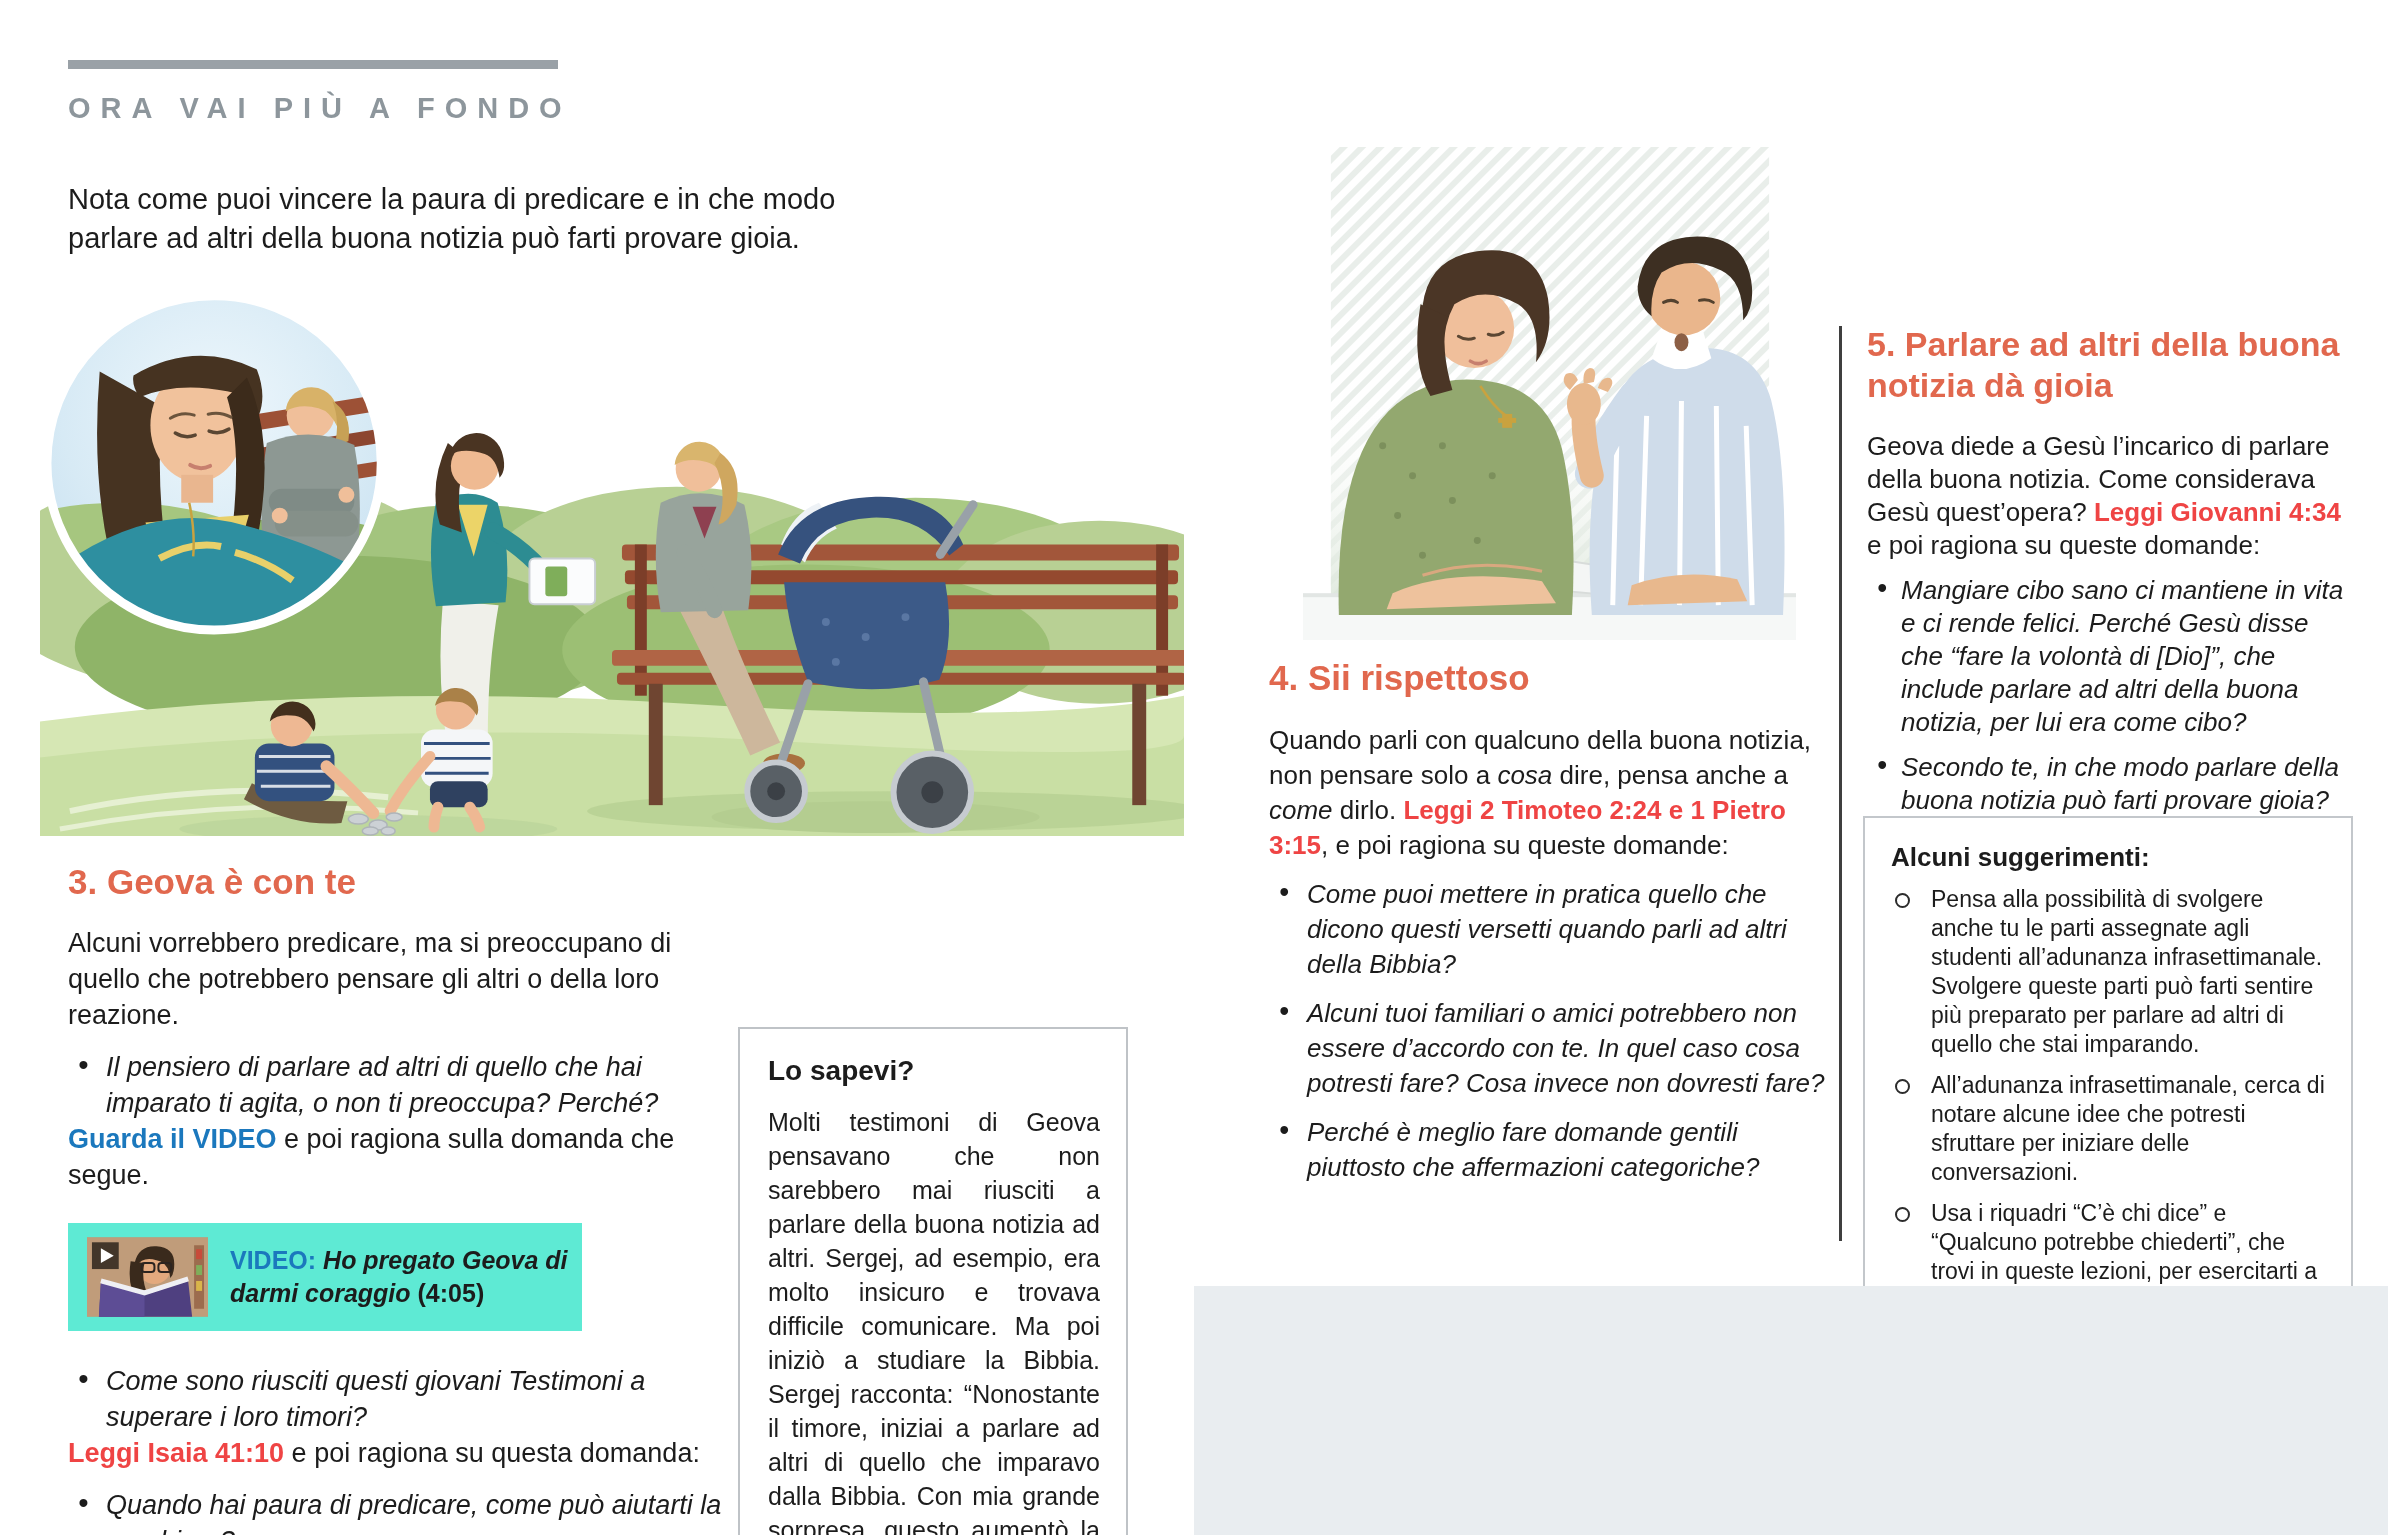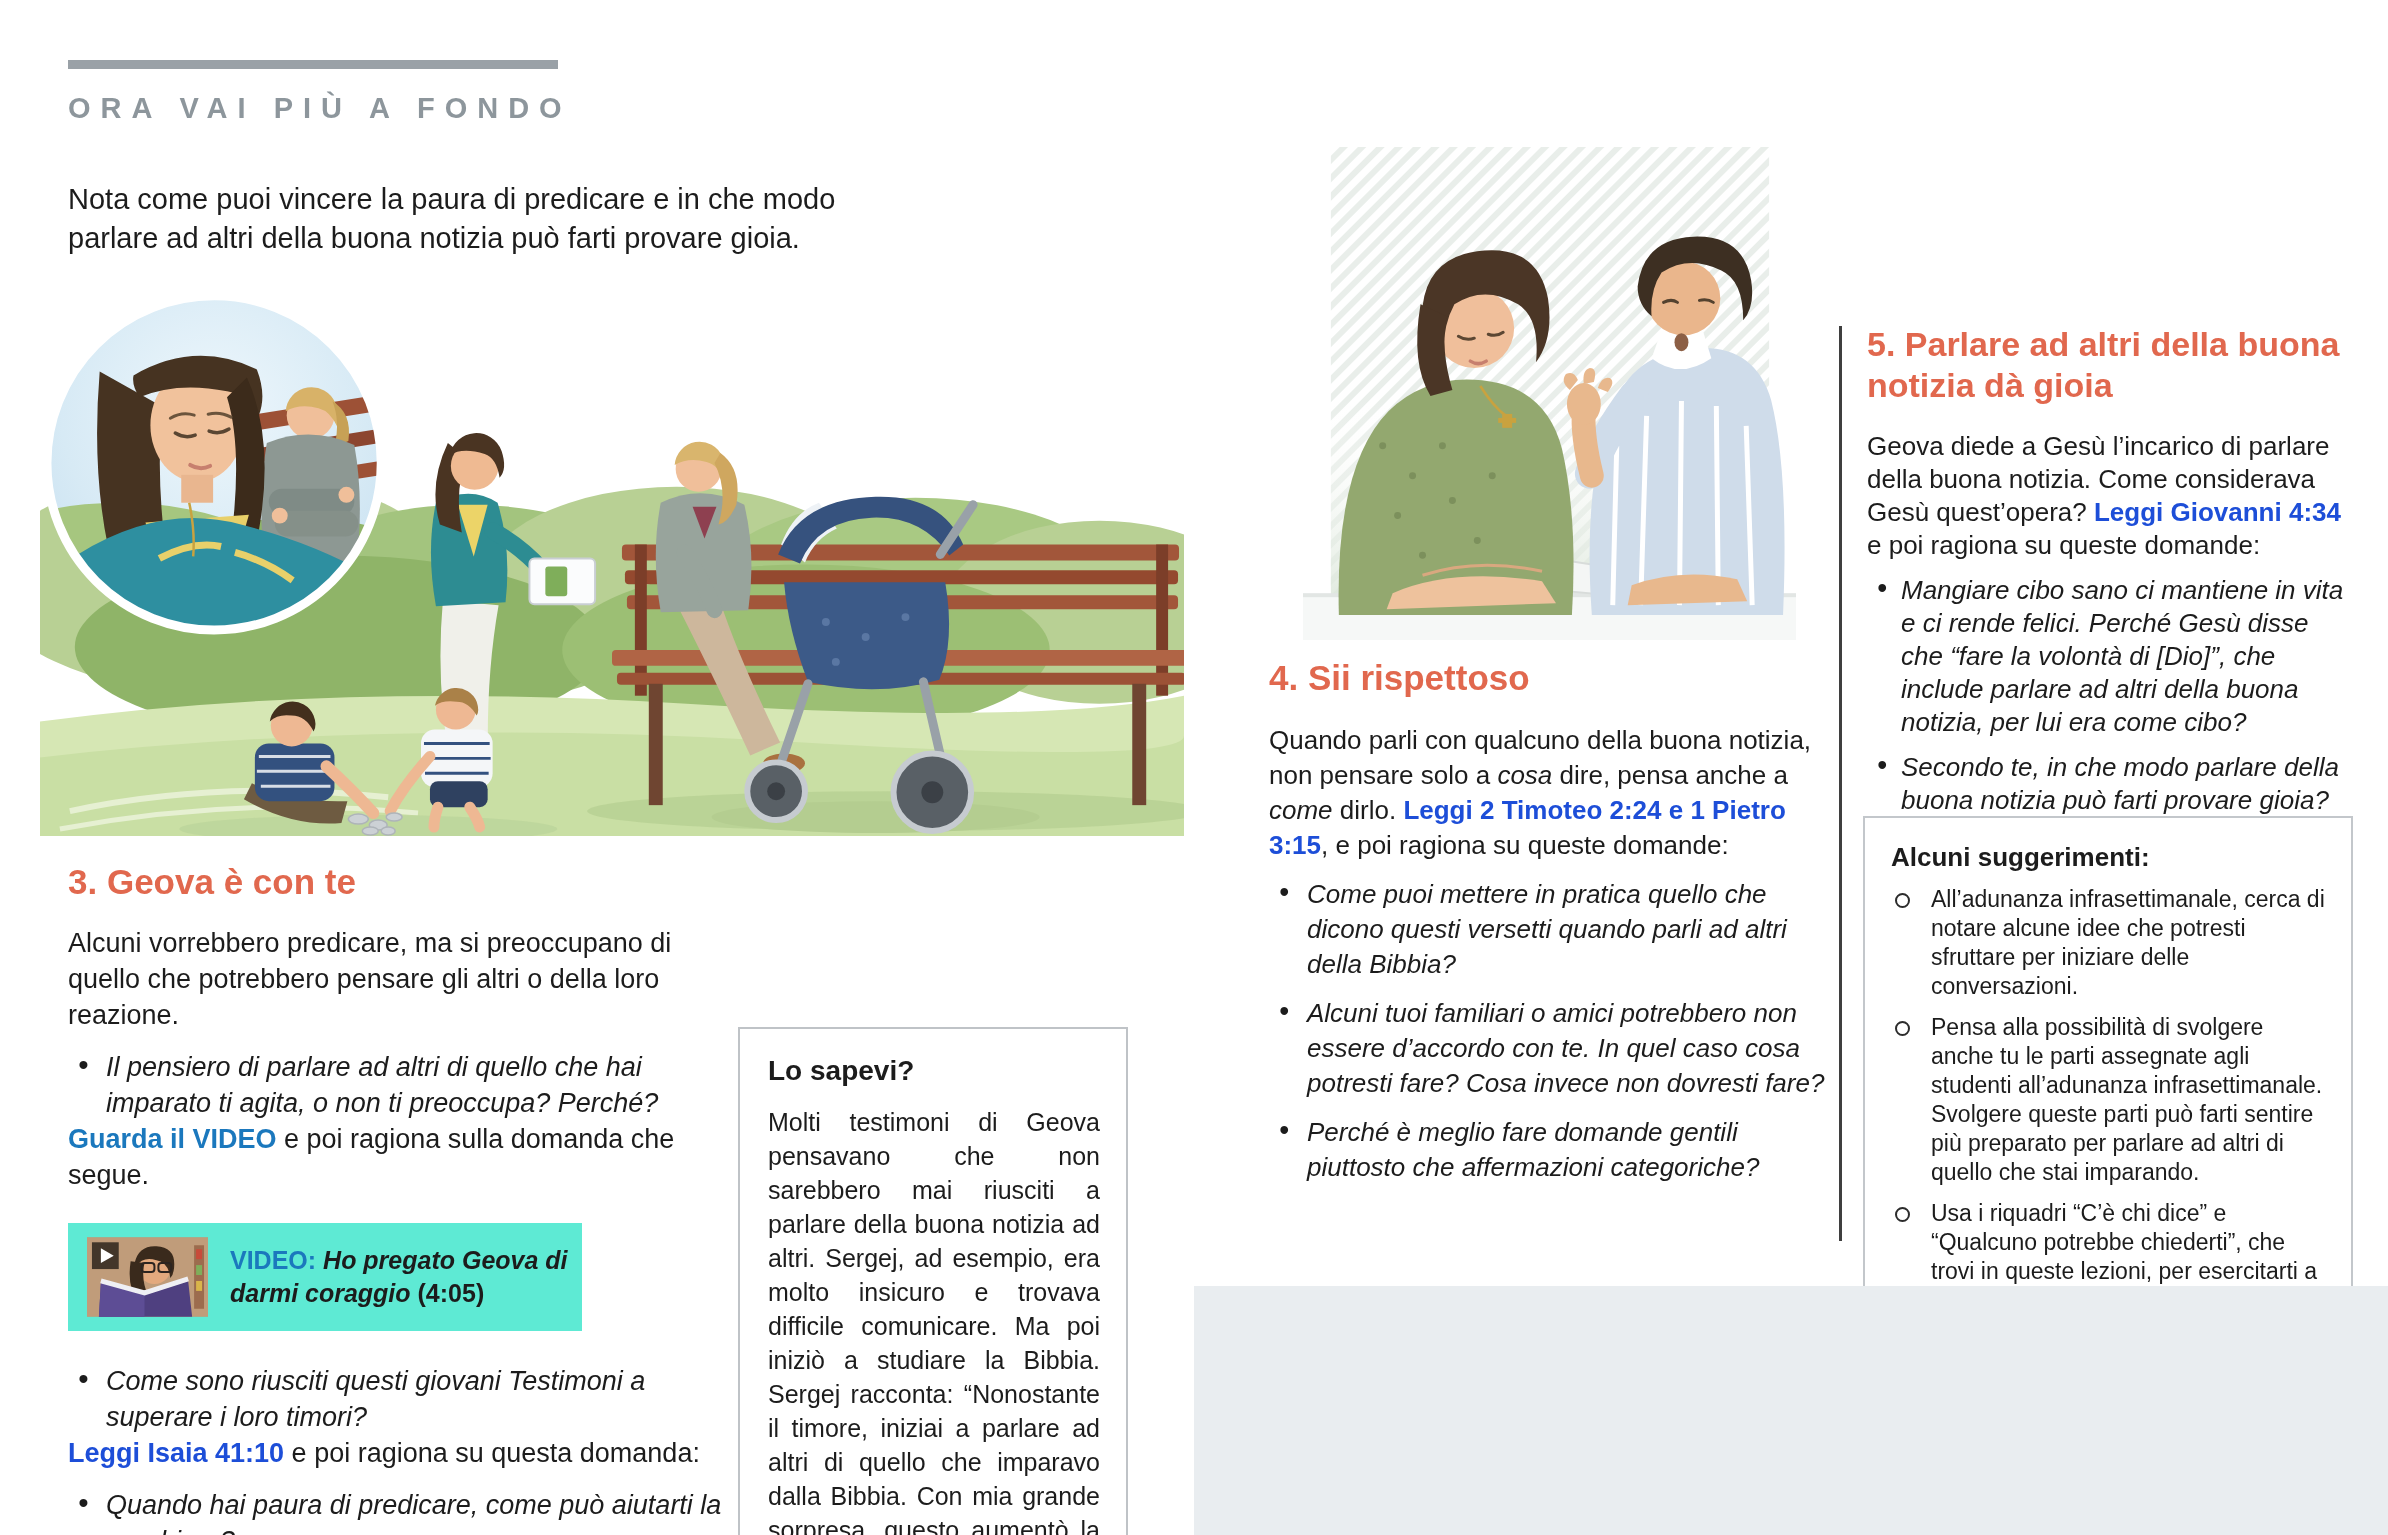--- a/index.html
+++ b/index.html
@@ -13,21 +13,21 @@
 
   .intro{position:absolute;left:68px;top:151px;width:786px;font-size:29px;line-height:39px;}
 
   
   .illu-park{position:absolute;left:40px;top:254px;width:1144px;height:582px;}
   .illu-talk{position:absolute;left:1303px;top:147px;width:493px;height:493px;}
 
   
   .section-title{margin:0;font-size:35px;line-height:42px;font-weight:bold;color:#e1684e;}
   .body{font-size:27px;line-height:36px;}
-  .read-link{color:#1d4ed8;font-weight:bold;text-decoration:none;cursor:pointer;}
+  .read-link{color:#ef4444;font-weight:bold;text-decoration:none;cursor:pointer;}
   .blue-link{color:#1b78bd;font-weight:bold;text-decoration:none;cursor:pointer;}
   .it{font-style:italic;}
 
   .dot-list{list-style:none;margin:0;padding:0;font-style:italic;}
   .dot-list li{position:relative;padding-left:38px;margin-top:16px;}
   .dot-list li::before{content:"\2022";position:absolute;left:10px;top:-2px;font-size:1.1em;}
 
   
   .col-left{position:absolute;left:68px;top:861px;width:662px;}
   .col-left .section-title{margin-bottom:22px;}
@@ -354,22 +354,22 @@
     </p>
     <ul class="dot-list body">
       <li>Mangiare cibo sano ci mantiene in vita e ci rende felici. Perché Gesù disse che “fare la volontà di [Dio]”, che include parlare ad altri della buona notizia, per lui era come cibo?</li>
       <li>Secondo te, in che modo parlare della buona notizia può farti provare gioia?</li>
     </ul>
   </div>
 
   <aside class="sugg-box">
     <h3 class="sugg-title">Alcuni suggerimenti:</h3>
     <ul class="ring-list">
+      <li>Pensa alla possibilità di svolgere anche tu le parti assegnate agli studenti all’adunanza infrasettimanale. Svolgere queste parti può farti sentire più preparato per parlare ad altri di quello che stai imparando.</li>
       <li>All’adunanza infrasettimanale, cerca di notare alcune idee che potresti sfruttare per iniziare delle conversazioni.</li>
-      <li>Pensa alla possibilità di svolgere anche tu le parti assegnate agli studenti all’adunanza infrasettimanale. Svolgere queste parti può farti sentire più preparato per parlare ad altri di quello che stai imparando.</li>
       <li>Usa i riquadri “C’è chi dice” e “Qualcuno potrebbe chiederti”, che trovi in queste lezioni, per esercitarti a rispondere a domande e obiezioni comuni.</li>
     </ul>
   </aside>
 
   <div class="ask-box">
   </div>
 
 </div>
 
 

